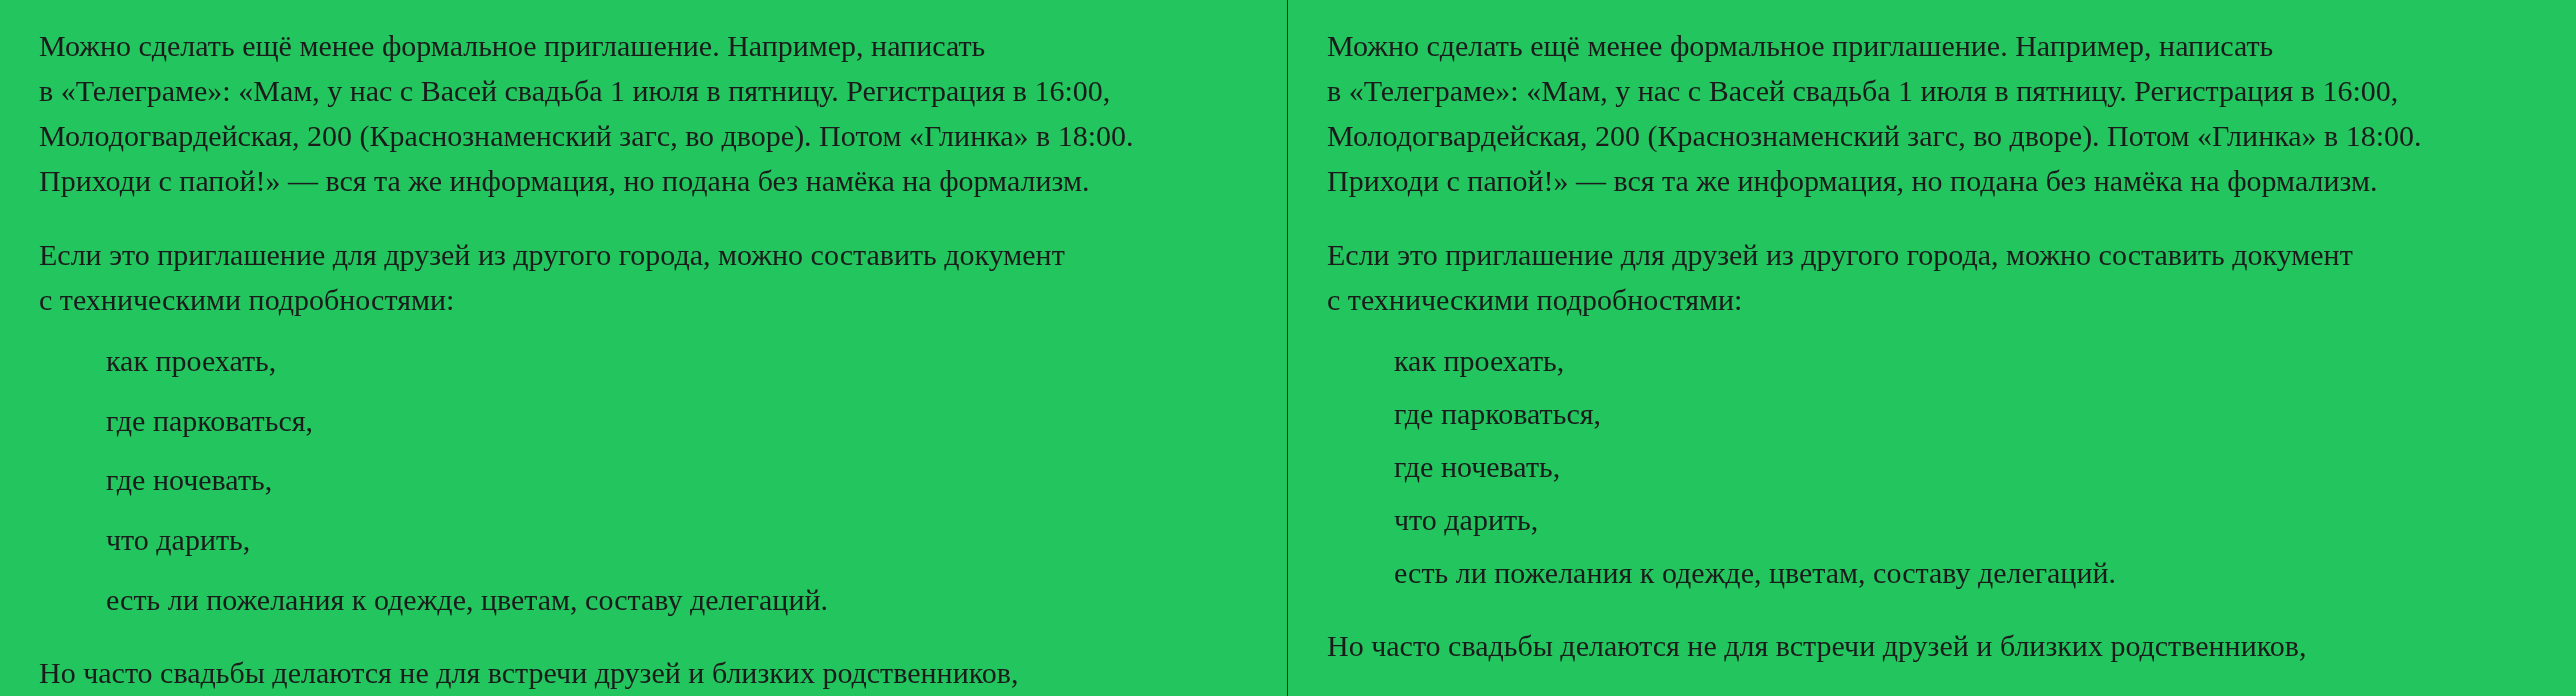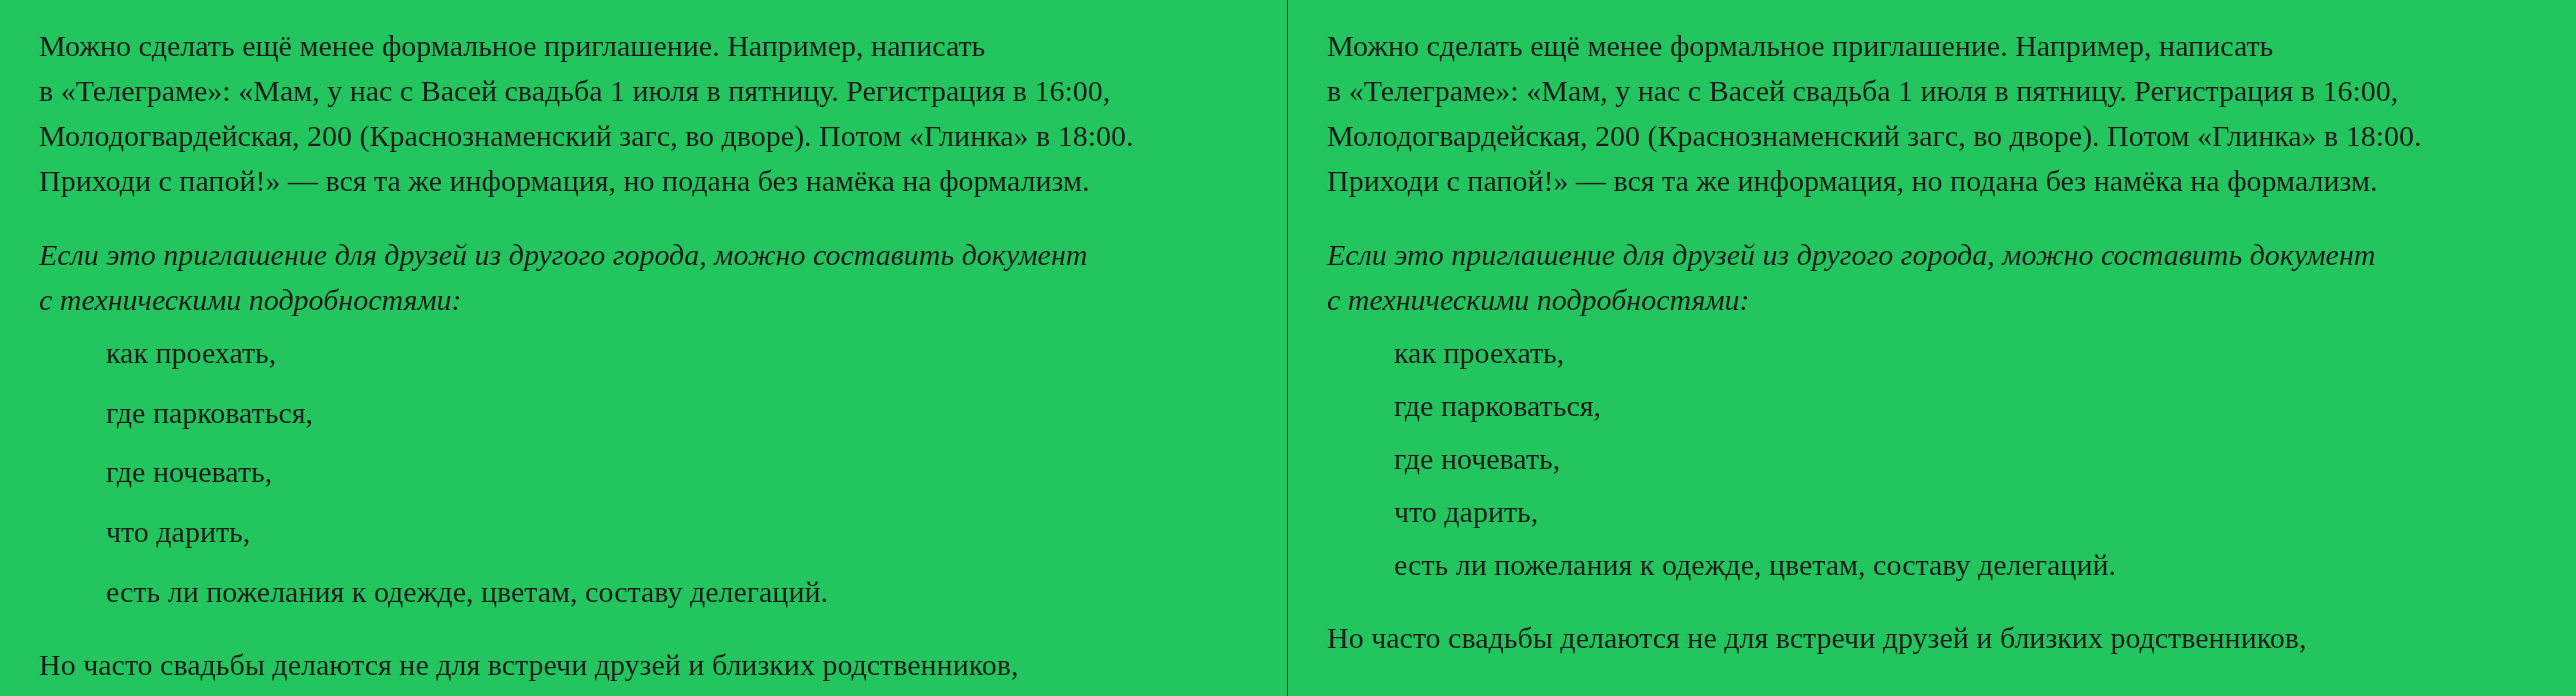--- a/index.html
+++ b/index.html
@@ -34,21 +34,21 @@
     top: 0;
     width: 1.1px;
     height: 696px;
     background: #2b2b2b;
   }
 
   p.para {
     margin: 0 0 29px 0;
     white-space: pre-line; 
   }
-  p.para.no-gap { margin-bottom: 8px; font-style: italic; }
+  p.para.no-gap { margin-bottom: 16px; }
 
   ul.details {
     list-style: none;
     margin: 0 0 28px 0;
     padding: 0 0 0 59px;
   }
   ul.details li { margin: 8px; }
   ul.loose li { margin-bottom: 14.7px; }
   ul.loose li:last-child { margin-bottom: 0; }
   ul.tight li { margin-bottom: 0; }

